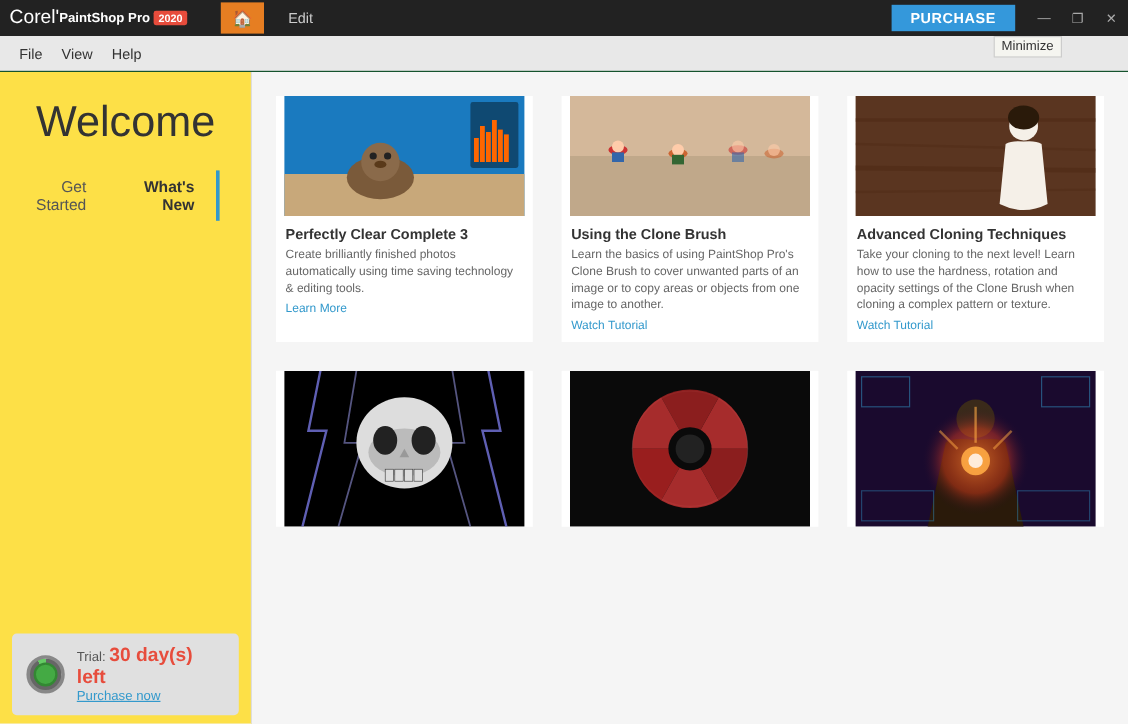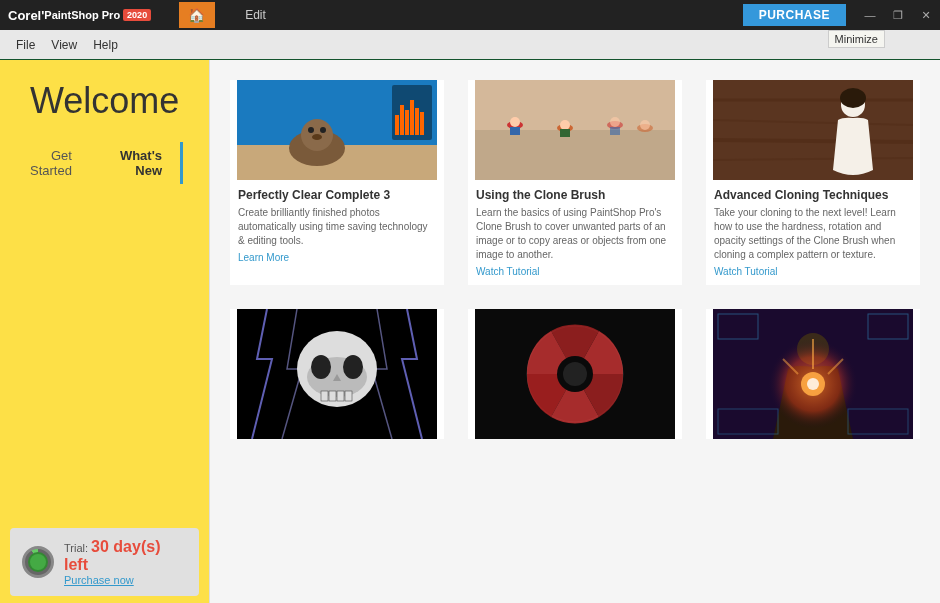--- a/index.html
+++ b/index.html
@@ -21,22 +21,22 @@
       position: relative;
     }
     .title-bar-logo {
       display: flex;
       align-items: center;
       padding: 0 8px;
       height: 100%;
     }
     .logo-corel {
       color: #fff;
-      font-size: 13px;
-      font-weight: bold;
+      font-size: 16px;
+      font-weight: normal;
     }
     .logo-psp {
       color: #fff;
       font-size: 11px;
       font-weight: bold;
     }
     .logo-year {
       background: #e74c3c;
       color: #fff;
       font-size: 9px;
@@ -60,21 +60,21 @@
       display: flex;
       align-items: center;
       justify-content: center;
       cursor: pointer;
       font-size: 14px;
     }
     .nav-edit-btn {
       background: transparent;
       border: none;
       color: #ccc;
-      padding: 0 30px;
+      padding: 0 20px;
       height: 26px;
       cursor: pointer;
       font-size: 12px;
     }
     .title-bar-purchase {
       margin-left: auto;
       margin-right: 10px;
     }
     .purchase-btn {
       background: #3498db;

